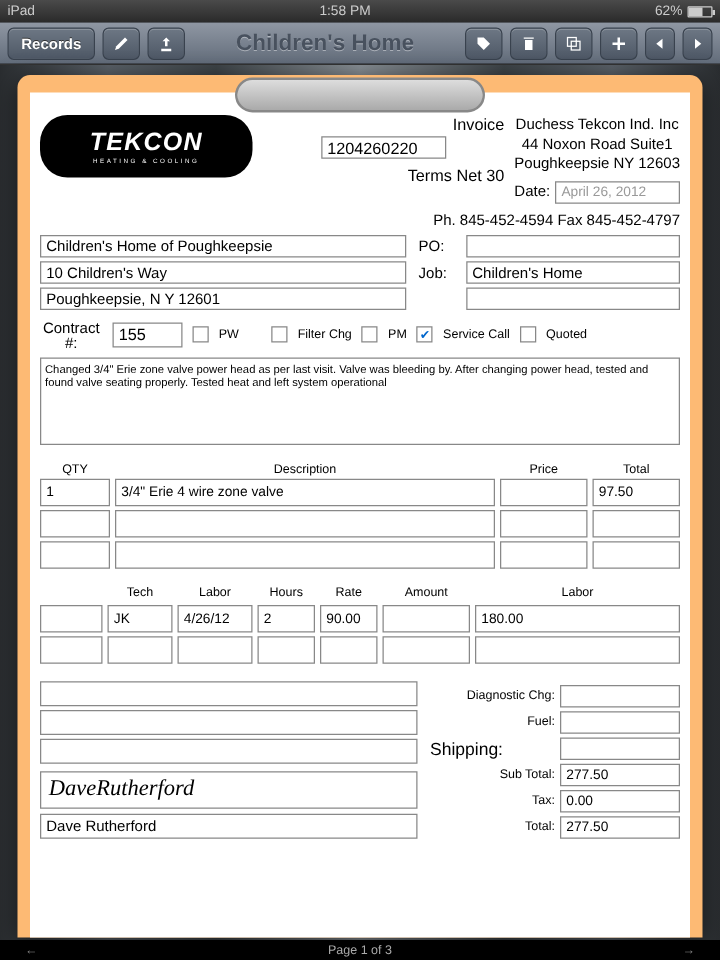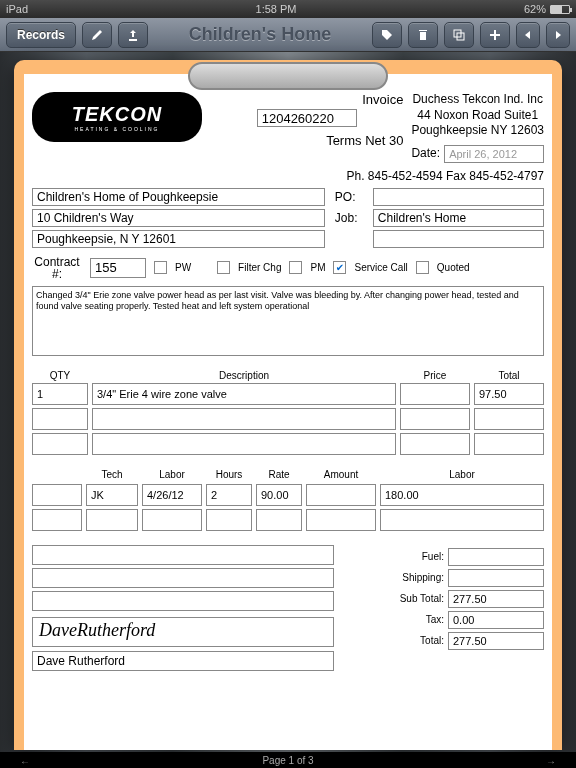--- a/index.html
+++ b/index.html
@@ -245,25 +245,29 @@
     <div style="display:flex;gap:10px;margin-top:14px">
       <div style="flex:1">
         <div class="f" style="height:20px"></div>
         <div class="f" style="height:20px;margin-top:3px"></div>
         <div class="f" style="height:20px;margin-top:3px"></div>
         <div class="sig" style="margin-top:6px">DaveRutherford</div>
         <div class="f" style="height:20px;margin-top:4px;font-size:12px">Dave Rutherford</div>
       </div>
       <div style="width:200px">
         <div class="row">
+            <span class="lab" style="flex:1;text-align:right;font-size:10px">Diagnostic  Chg:</span>
+            <div class="f" style="width:96px"></div>
+          </div>
+        <div class="row">
             <span class="lab" style="flex:1;text-align:right;font-size:10px">Fuel:</span>
             <div class="f" style="width:96px"></div>
           </div>
         <div class="row">
-            <span class="lab" style="flex:1;text-align:right;font-size:10px">Shipping:</span>
+            <span class="lab" style="flex:1;font-size:14px">Shipping:</span>
             <div class="f" style="width:96px"></div>
           </div>
         <div class="row">
             <span class="lab" style="flex:1;text-align:right;font-size:10px">Sub Total:</span>
             <div class="f" style="width:96px">277.50</div>
           </div>
         <div class="row">
             <span class="lab" style="flex:1;text-align:right;font-size:10px">Tax:</span>
             <div class="f" style="width:96px">0.00</div>
           </div>

